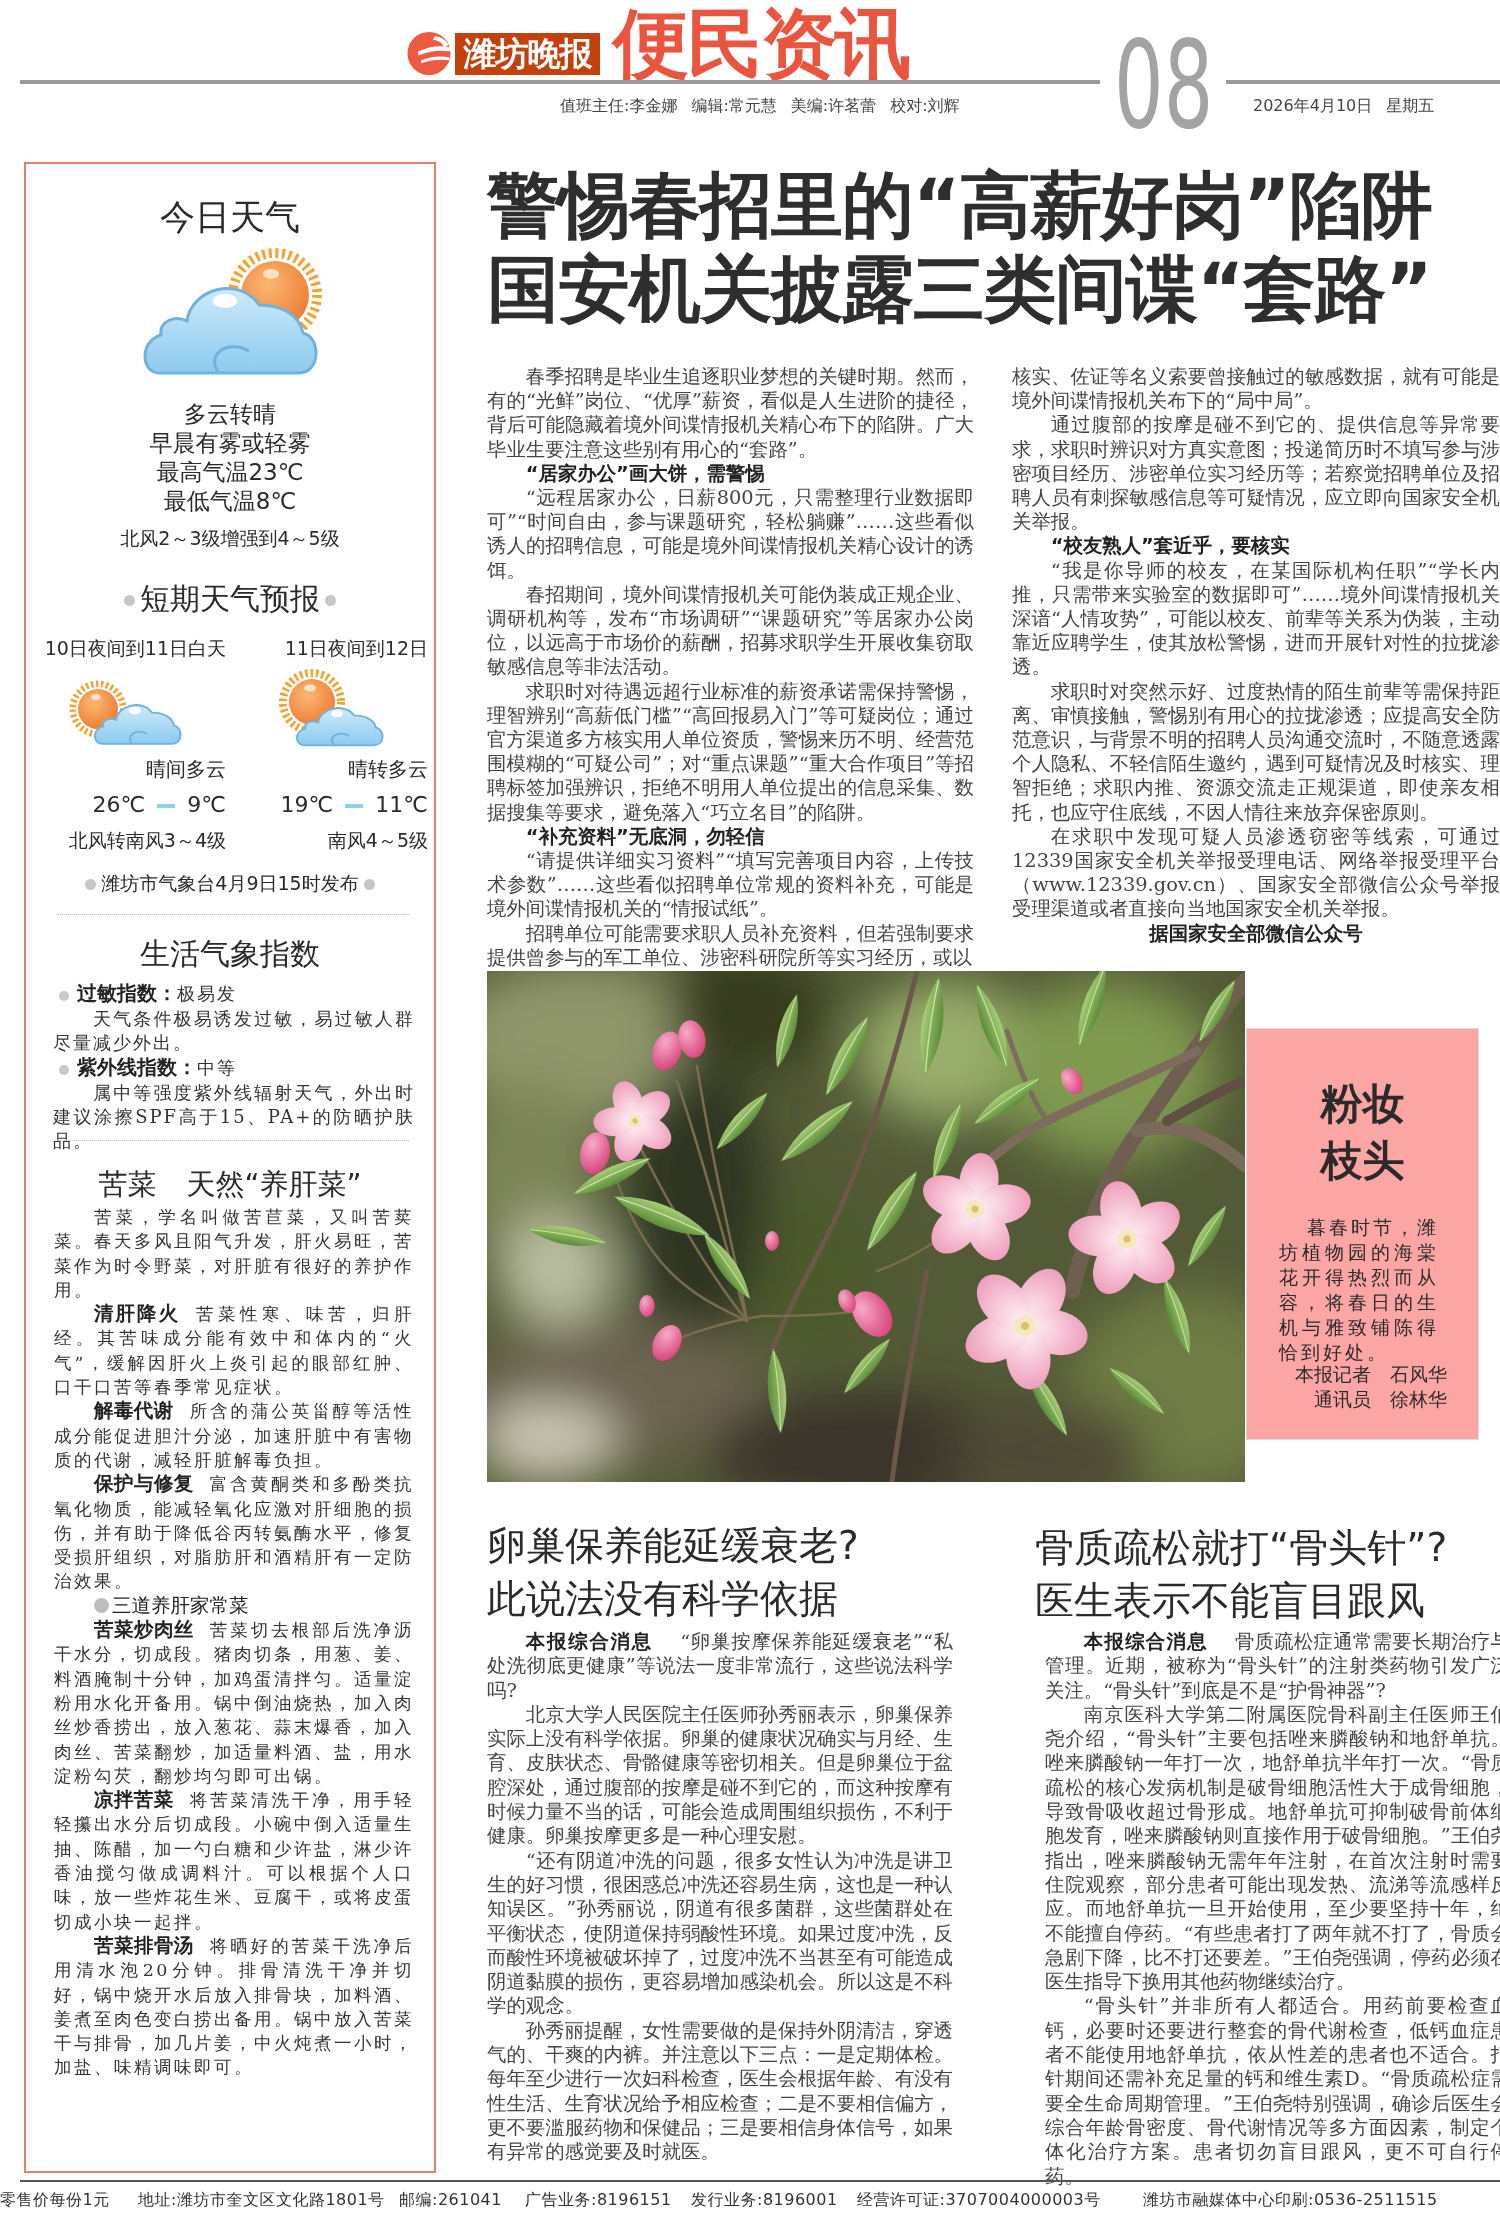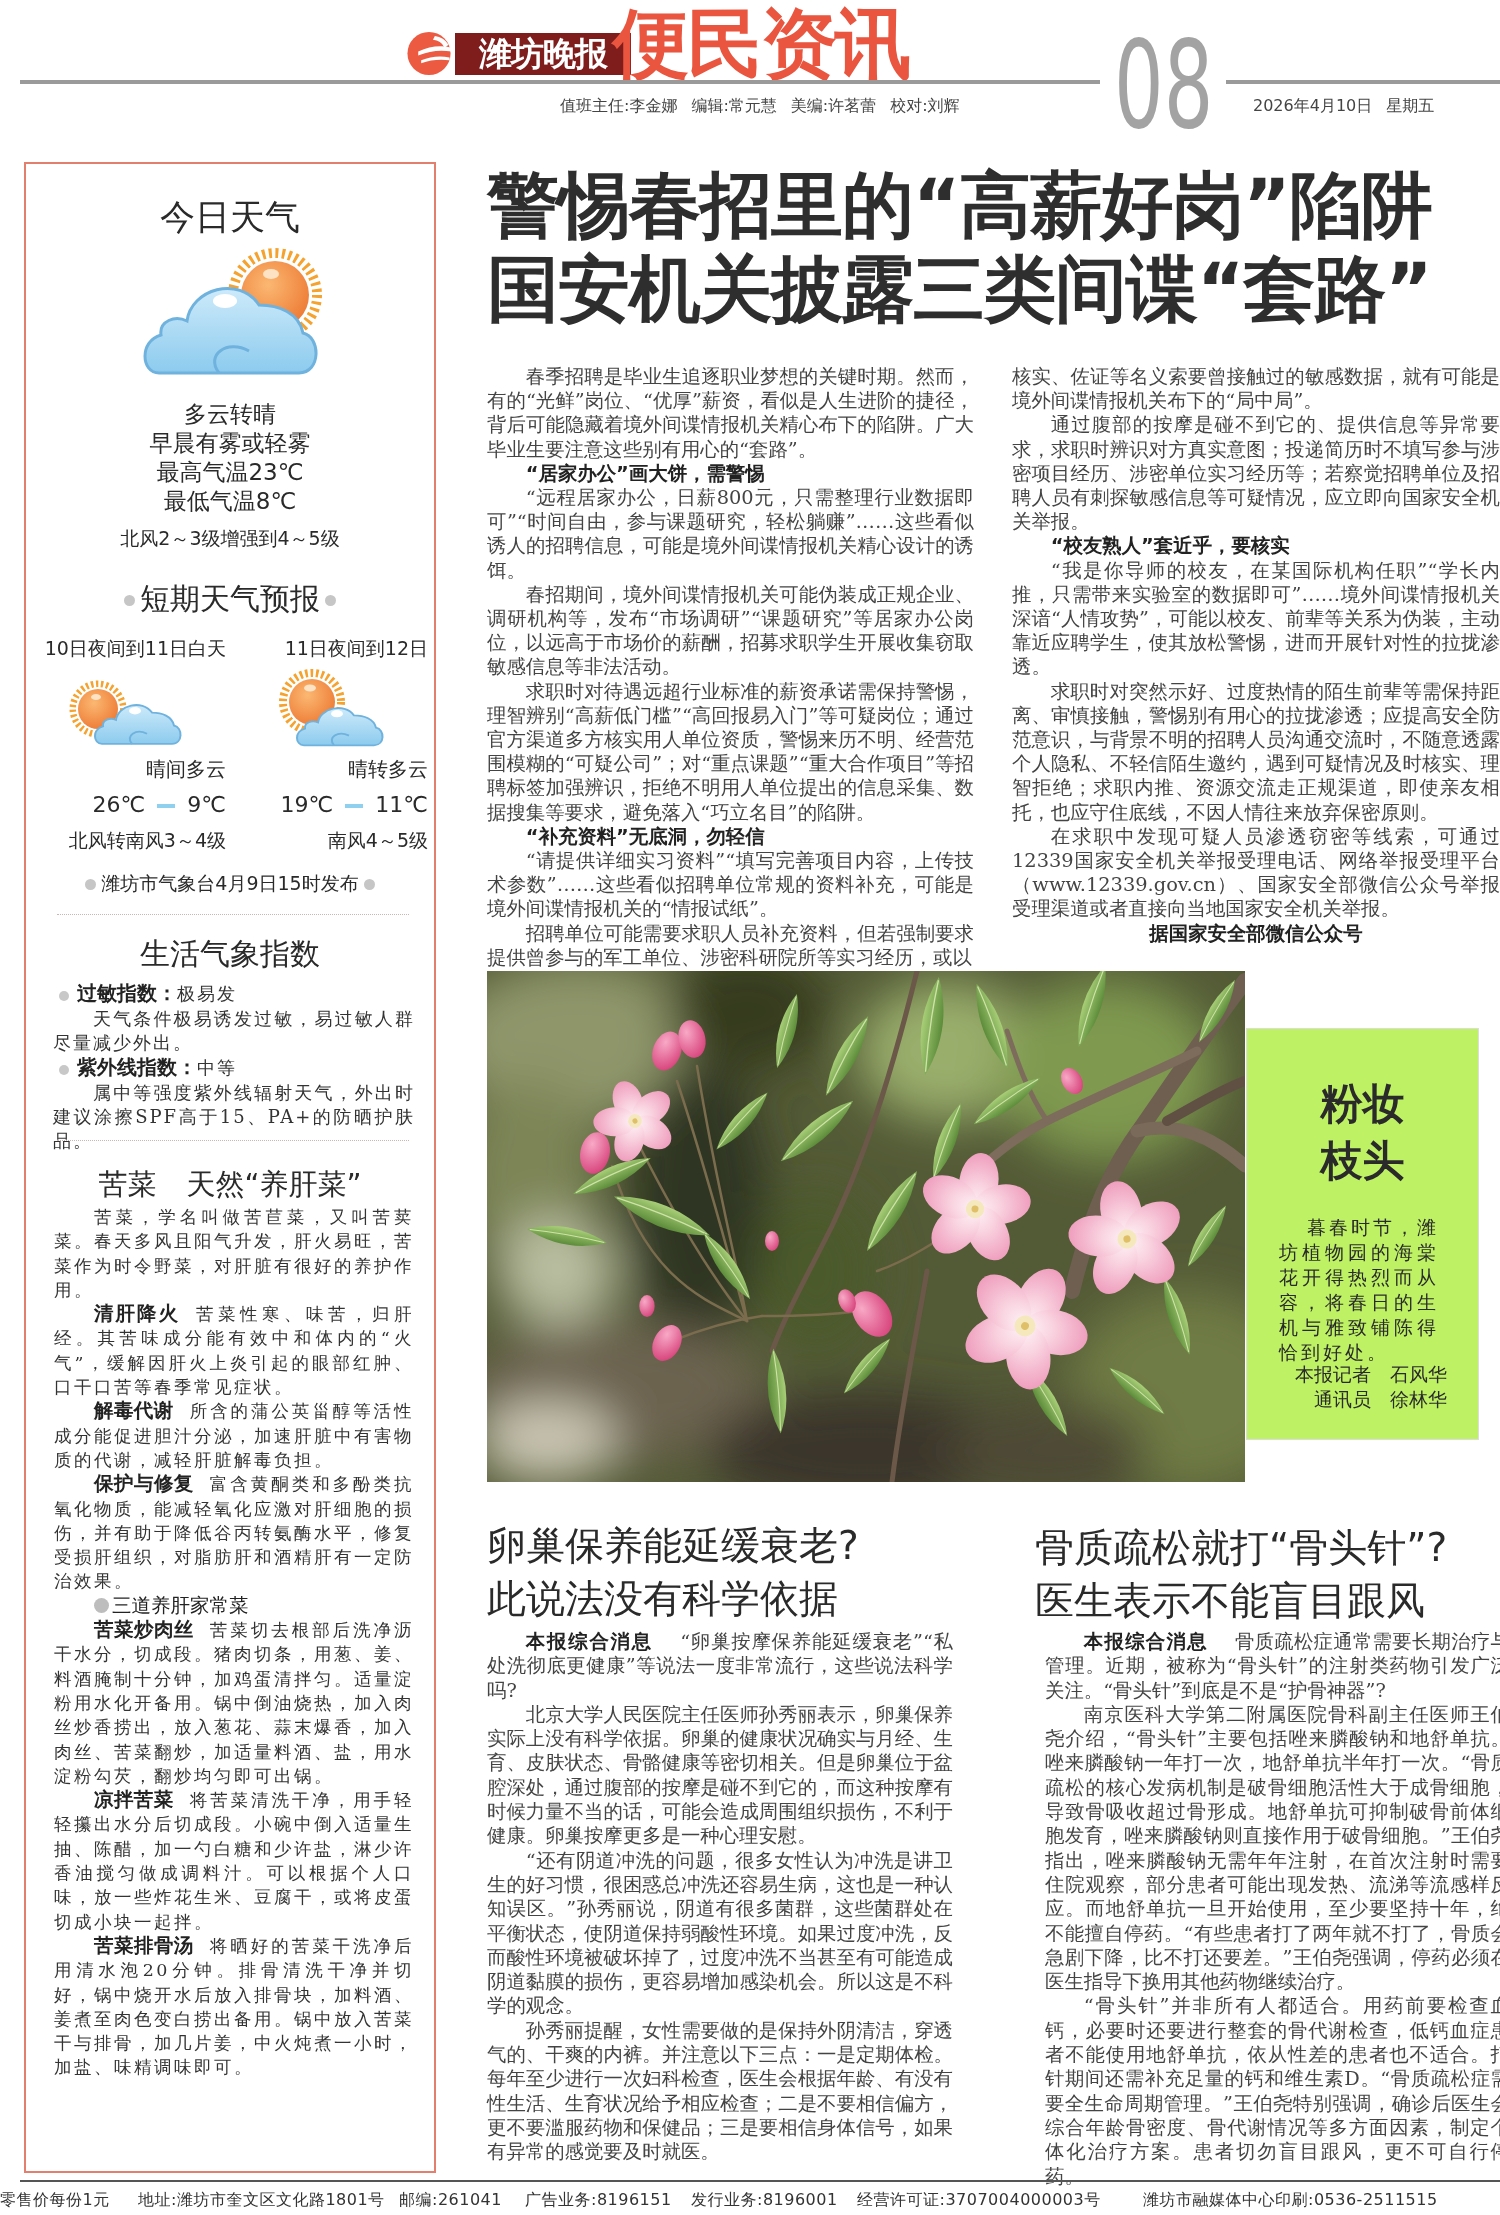--- a/index.html
+++ b/index.html
@@ -1,21 +1,21 @@
 <!DOCTYPE html>
 <html><head>
 <meta charset="utf-8">
 <style>
 *{margin:0;padding:0;box-sizing:border-box;}
 html,body{width:1500px;height:2215px;background:#fff;overflow:hidden;}
 body{position:relative;font-family:"DejaVu Sans",sans-serif;color:#333;}
 .abs{position:absolute;}
 
 .logo-icon{left:405px;top:30px;width:48px;height:47px;}
-.logo-box{left:455px;top:33px;width:176px;height:42px;background:#7f1d1d;color:#fff;font-size:33px;font-weight:bold;line-height:42px;text-align:center;letter-spacing:-1px;white-space:nowrap;overflow:hidden;}
+.logo-box{left:455px;top:33px;width:145px;height:42px;background:#c2410c;color:#fff;font-size:33px;font-weight:bold;line-height:42px;text-align:center;letter-spacing:-1px;white-space:nowrap;overflow:hidden;}
 .section-title{left:613px;top:2px;font-size:76px;line-height:84px;font-weight:900;color:#e9553e;letter-spacing:-2px;white-space:nowrap;}
 .rule-l{left:20px;top:80px;width:1080px;height:4px;background:#9a9a9a;}
 .rule-r{left:1226px;top:80px;width:274px;height:4px;background:#9a9a9a;}
 .page-num{left:1114px;top:24px;font-size:122px;line-height:122px;color:#a3a3a3;transform:scaleX(0.64);transform-origin:left top;white-space:nowrap;}
 .staff{left:560px;top:96px;font-size:16px;line-height:20px;color:#444;white-space:nowrap;}
 .staff span{margin-right:14px;text-align:right;}
 .date{left:1253px;top:96px;font-size:16px;line-height:20px;color:#444;white-space:nowrap;}
 .date span+span{margin-left:14px;}
 
 .sidebar{left:24px;top:162px;width:412px;height:2011px;border:2px solid #e27f6e;}
@@ -55,21 +55,21 @@
 .main-headline{left:487px;top:163px;width:1013px;font-size:72px;line-height:84px;font-weight:900;color:#2e2e2e;white-space:nowrap;letter-spacing:-1px;}
 .col{top:365px;font-family:"DejaVu Serif",serif;font-size:19.4px;line-height:24.2px;color:#444;text-align:justify;}
 .col p{text-indent:2em;}
 .col p.cont{text-indent:0;}
 .col p.sub{font-family:"DejaVu Sans",sans-serif;font-weight:bold;color:#222;}
 .col p.source{text-align:center;text-indent:0;font-family:"DejaVu Sans",sans-serif;font-weight:bold;color:#222;}
 .col1{left:487px;width:487px;}
 .col2{left:1012px;width:488px;}
 
 .photo{left:487px;top:971px;width:758px;height:511px;overflow:hidden;}
-.caption-box{left:1246px;top:1028px;width:233px;height:412px;border:1.5px solid #dcdcdc;background:#bef264;}
+.caption-box{left:1246px;top:1028px;width:233px;height:412px;border:1.5px solid #dcdcdc;background:#fca5a5;}
 .cap-title{position:absolute;left:0;width:100%;text-align:center;font-size:42px;font-weight:bold;line-height:56px;color:#2a2a2a;}
 .cap-text{position:absolute;left:32px;top:186px;width:160px;font-size:19px;letter-spacing:3px;line-height:25px;color:#2a2a2a;text-align:justify;text-indent:28px;}
 .cap-credits{position:absolute;left:40px;top:333px;width:160px;text-align:right;font-size:19px;line-height:25px;color:#2a2a2a;white-space:nowrap;}
 
 .b-headline{font-size:39px;line-height:53px;color:#2a2a2a;white-space:nowrap;}
 .b-body{top:1630px;font-family:"DejaVu Serif",serif;font-size:19.4px;line-height:24.3px;color:#444;text-align:justify;}
 .b-body p{text-indent:2em;}
 .b-lead{font-family:"DejaVu Sans",sans-serif;font-weight:bold;color:#222;letter-spacing:1px;margin-right:1.4em;}
 .bl-headline{left:487px;top:1519px;}
 .bl-body{left:487px;width:466px;}

